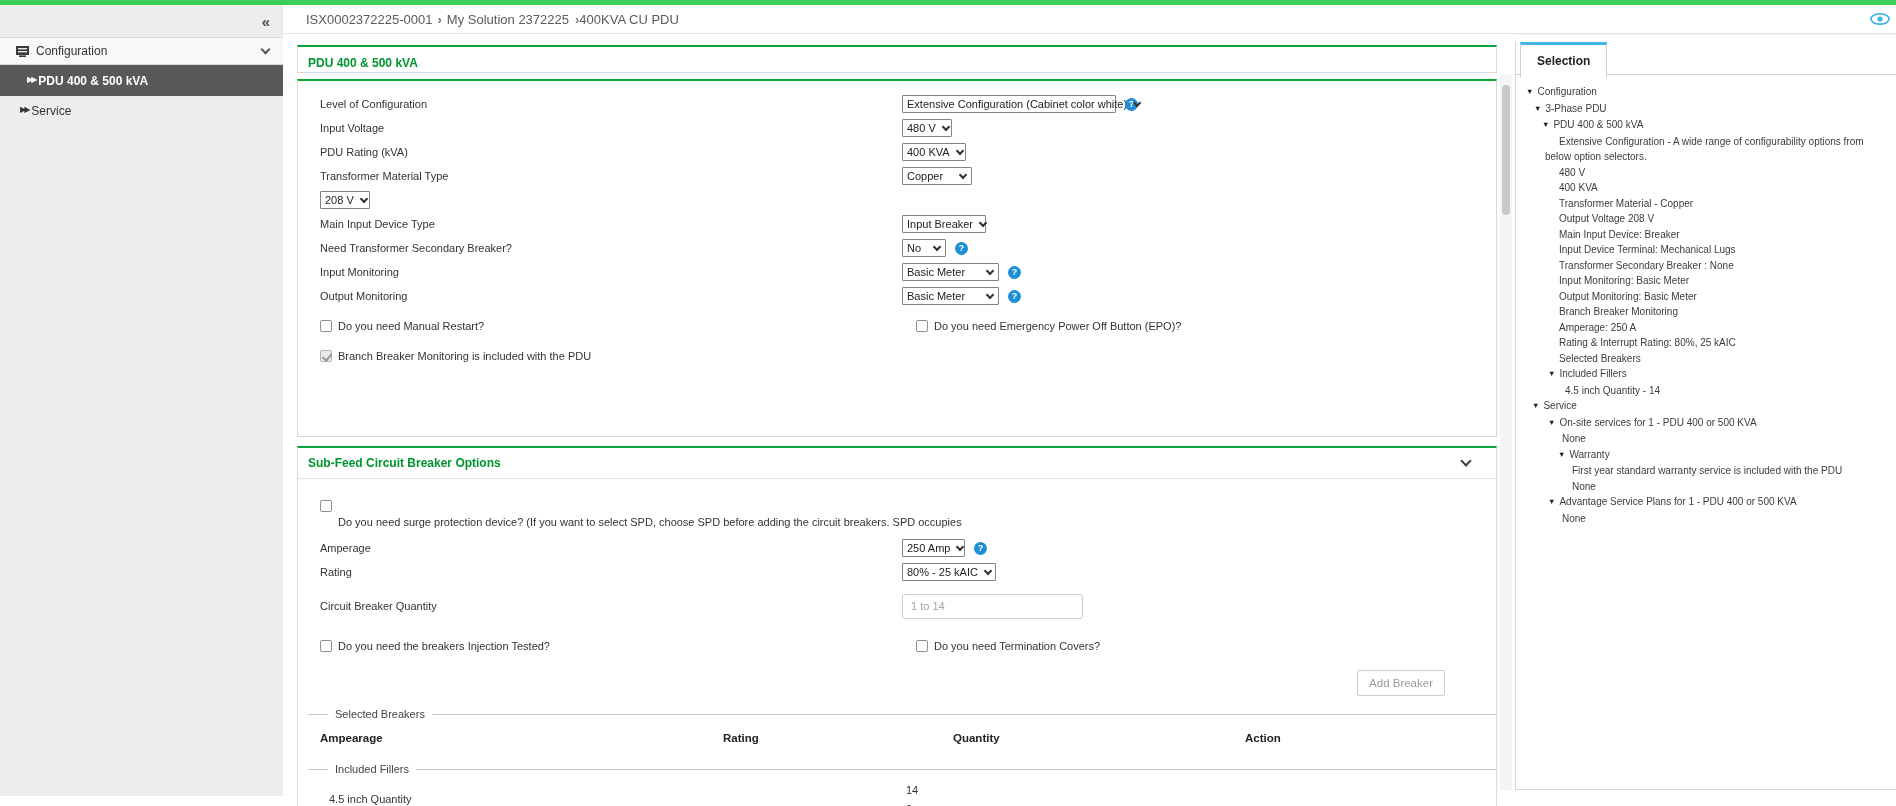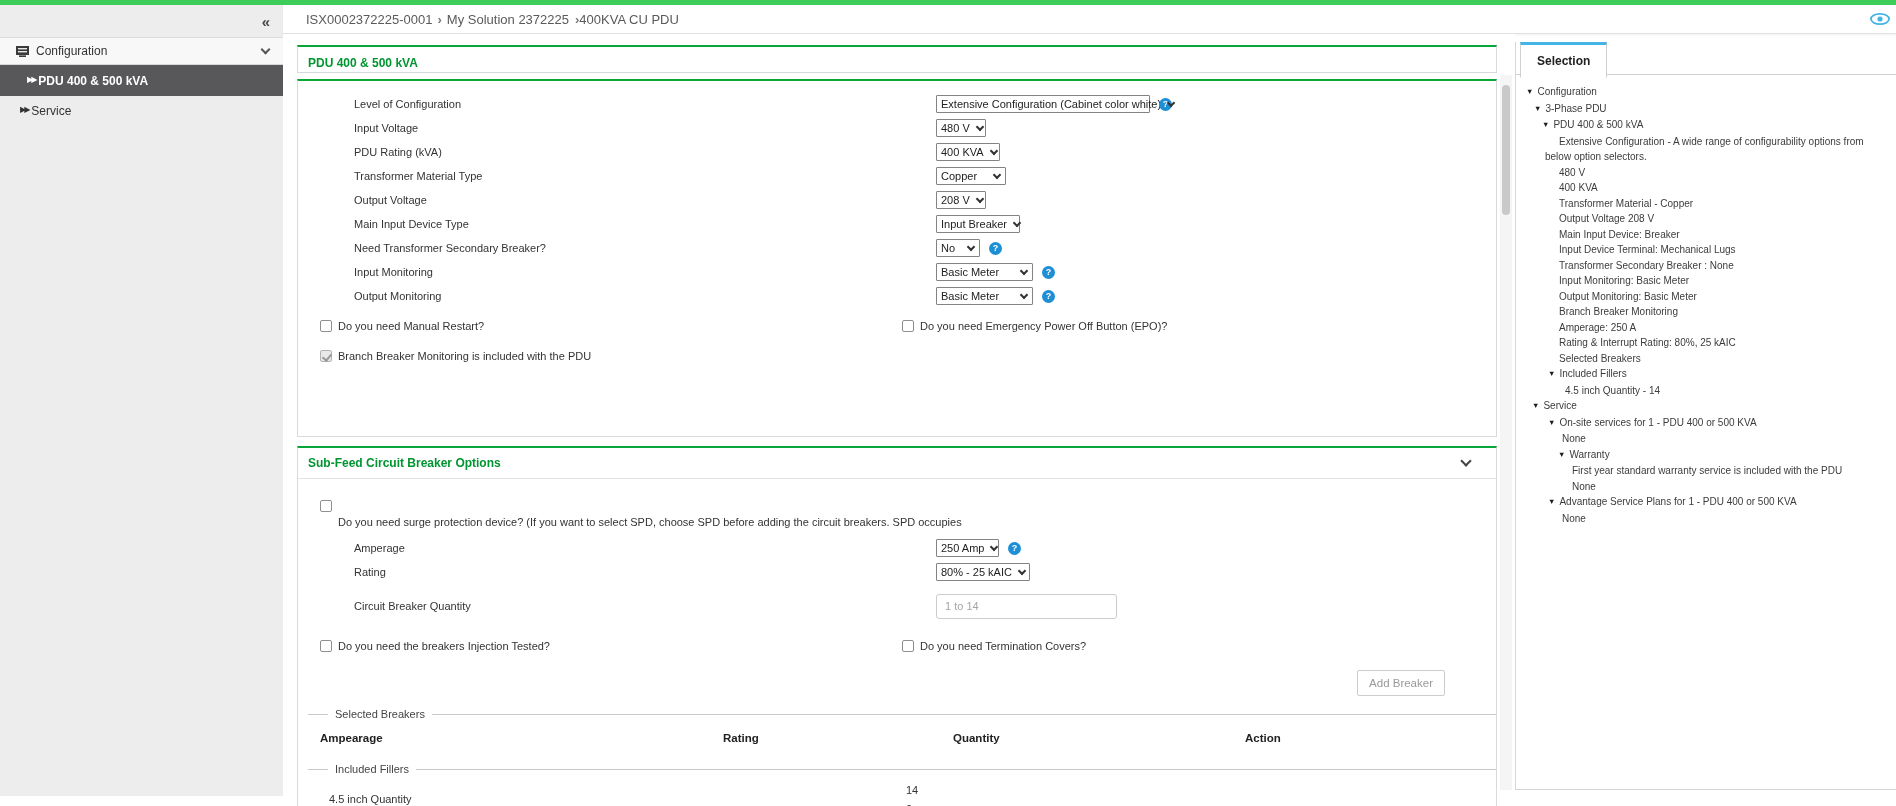--- a/index.html
+++ b/index.html
@@ -42,39 +42,39 @@
   .panel-chev { width:8px; height:8px; border-right:2px solid #444; border-bottom:2px solid #444;
     transform:rotate(45deg); margin-top:-5px; cursor:pointer; }
   #card-title { top:11px; height:28px; }
   #card-pdu { top:45px; height:358px; }
   #card-sub { top:412px; height:500px; }
   .card-head { height:31px; display:flex; align-items:center; padding:0 26px 0 10px;
     border-bottom:1px solid #e3e3e3; }
 
   .card-body { padding:11px 0 0 22px; }
   .frow { display:flex; align-items:center; height:24px; }
-  .flabel { width:582px; font-size:11px; color:#333;margin-left:34px; }
+  .flabel { width:582px; font-size:11px; color:#333; }
   .fctrl { display:flex; align-items:center; gap:9px; }
   .sel { display:inline-flex; align-items:center; justify-content:space-between;
     border:1px solid #838383; border-radius:1px; background:#fff; height:18px;
     padding:0 5px 0 4px; cursor:pointer; }
   .sel-t { font-size:11px; color:#222; white-space:nowrap; }
   .sel-a { width:6px; height:6px; border-right:2px solid #333; border-bottom:2px solid #333;
     transform:rotate(45deg); margin-top:-3px; margin-left:7px; flex:none; }
   .info { width:13px; height:13px; border-radius:50%; background:#1E8FD5; color:#fff;
     display:inline-flex; align-items:center; justify-content:center; cursor:pointer; flex:none; }
   .info::after { content:"?"; font-size:9px; font-weight:bold; }
   .cb { width:12px; height:12px; border:1px solid #8f8f8f; border-radius:2px; background:#fff;
     display:inline-block; flex:none; cursor:pointer; }
   .cb.checked-disabled { background:#e9e9e9; border-color:#b3b3b3; position:relative; }
   .cb.checked-disabled::after { content:""; position:absolute; left:3px; top:1px; width:4px; height:7px;
     border-right:2px solid #9a9a9a; border-bottom:2px solid #9a9a9a; transform:rotate(40deg); }
   .cbrow { display:flex; align-items:center; height:24px; margin-top:6px; }
   .cbrow .half { width:582px; display:flex; align-items:center; gap:6px; }
-  .cbrow .half2 { display:flex; align-items:center; gap:6px; }
+  .cbrow .half2 { display:flex; align-items:center; gap:6px;margin-left:14px; }
   .cbtext { font-size:11px; color:#333; }
 
   .spd-block { display:flex; gap:6px; margin-top:19px; }
   .spd-lines { font-size:11px; color:#333; line-height:16px;margin-top:16px; }
   .cbq-row { display:flex; align-items:center; margin-top:8px; height:28px; }
   .cbq-input { width:181px; height:25px; border:1px solid #ccc; border-radius:3px;
     font-size:11px; padding-left:8px; color:#333; font-family:inherit; }
   .cbq-input::placeholder { color:#a5a5a5; }
   .addrow { display:flex; justify-content:flex-end; padding-right:51px; margin-top:12px; }
   .add-btn { background:#fff; border:1px solid #ccc; border-radius:2px; color:#9a9a9a;
@@ -199,21 +199,20 @@
         <div class="flabel">Transformer Material Type</div>
         <div class="fctrl">
           <span class="sel" style="width:70px">
             <span class="sel-t">Copper</span>
             <span class="sel-a"></span>
           </span>
         </div>
       </div>
 
       <div class="frow">
-        <div class="flabel">Output Voltage</div>
         <div class="fctrl">
           <span class="sel" style="width:50px">
             <span class="sel-t">208 V</span>
             <span class="sel-a"></span>
           </span>
         </div>
       </div>
 
       <div class="frow">
         <div class="flabel">Main Input Device Type</div>

